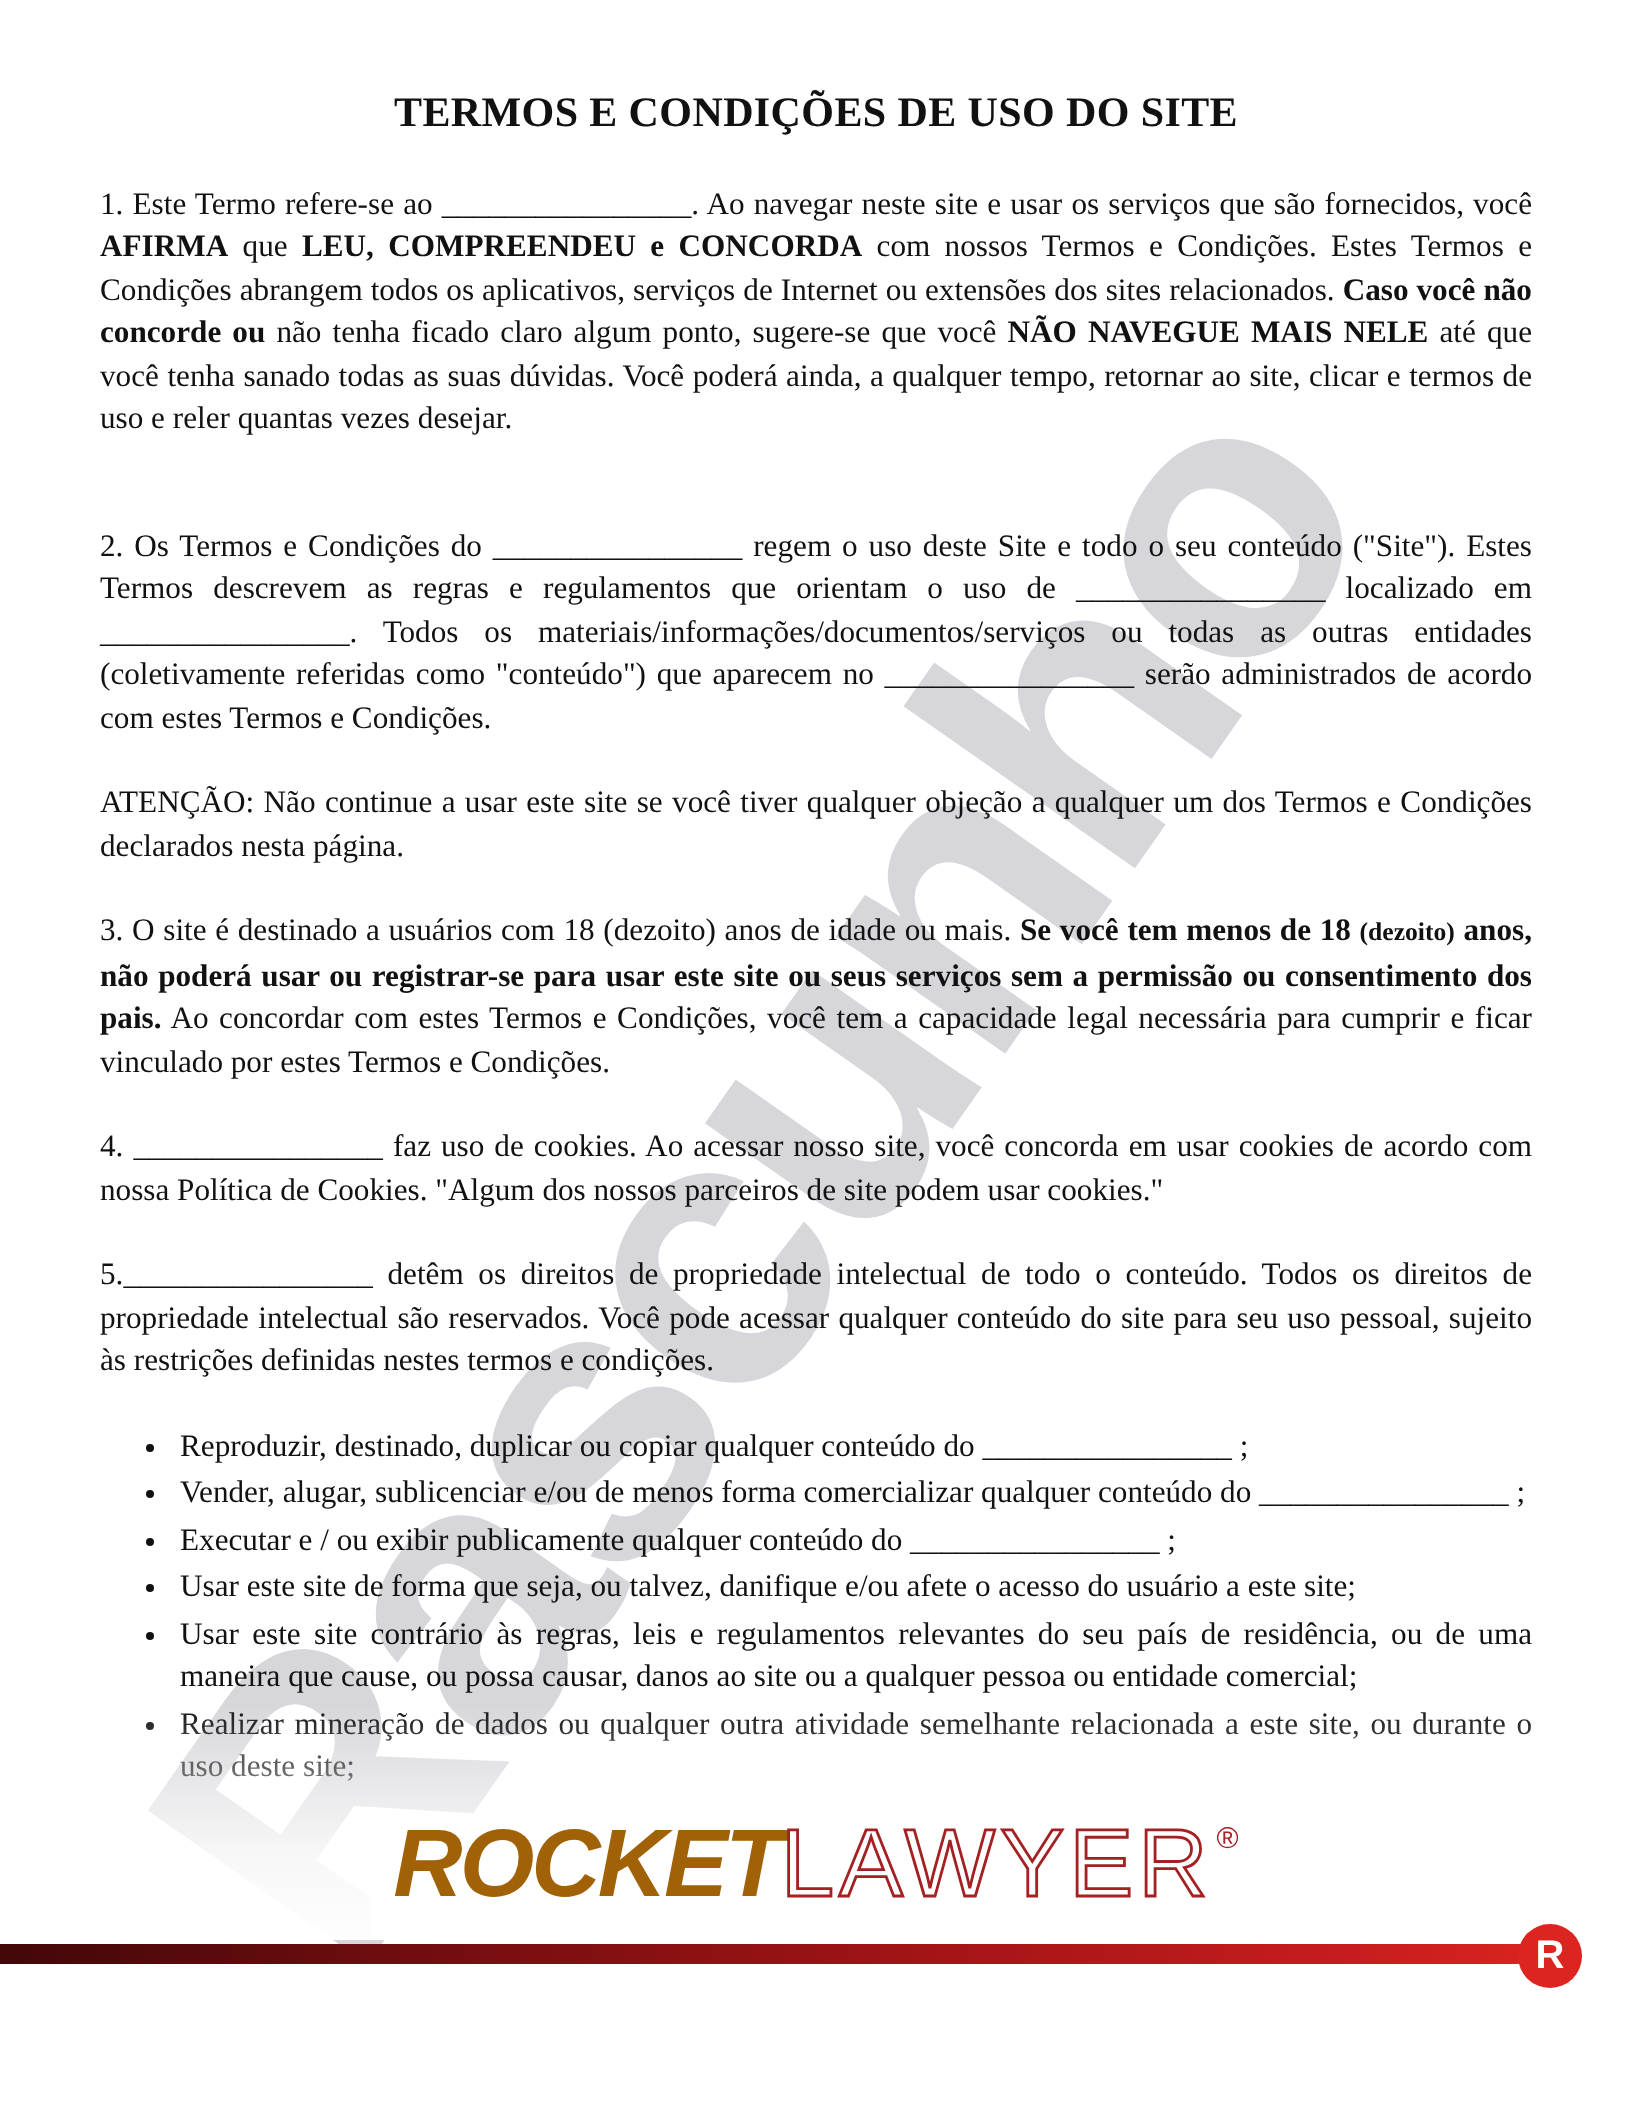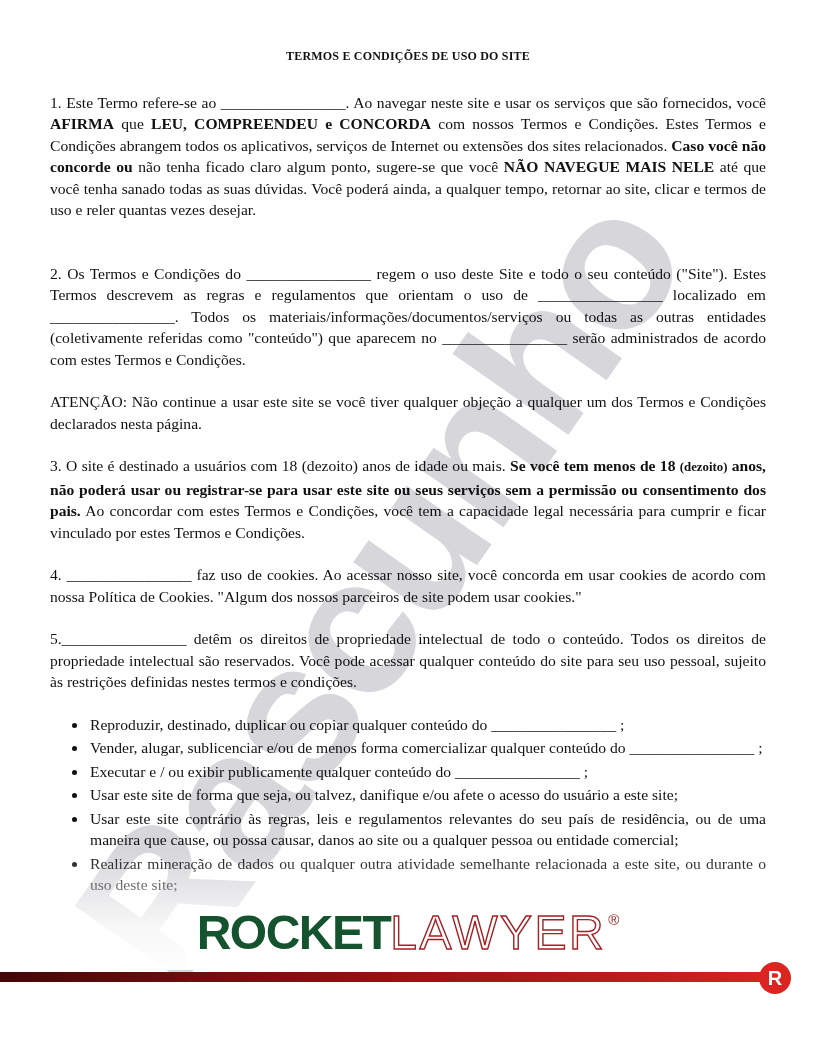--- a/index.html
+++ b/index.html
@@ -34,21 +34,21 @@
     position: absolute;
     left: 50px; top: 46px;
     width: 716px;
     z-index: 1;
     font-size: 15.6px;
     line-height: 21.5px;
     color: #111111;
     text-align: justify;
   }
   .doc-title {
-    font-size: 12px;
+    font-size: 21px;
     font-weight: bold;
     text-align: center;
     margin: 0 0 24px 0;
     letter-spacing: 0.2px;
   }
   .para { margin: 0 0 21px 0; }
   .mb-xl { margin-bottom: 42px; }
   .section-heading {
     font-size: 15.6px;
     font-weight: bold;
@@ -92,22 +92,23 @@
     display: inline-block;
     background: rgba(255,255,255,0.92);
     padding: 0 12px;
     font-family: "Liberation Sans", sans-serif;
     font-size: 48px;
     line-height: 50px;
     white-space: nowrap;
   }
   .logo-rocket {
     font-weight: bold;
-    color: #14532d;
+    color: #a16207;
     letter-spacing: -1.5px;
+    font-style: italic;
   }
   .logo-lawyer {
     font-weight: normal;
     color: #6d28d9;
     -webkit-text-fill-color: #ffffff;
     -webkit-text-stroke: 1.4px #a32023;
     letter-spacing: 2.5px;
   }
   .logo-reg {
     font-size: 15px;

